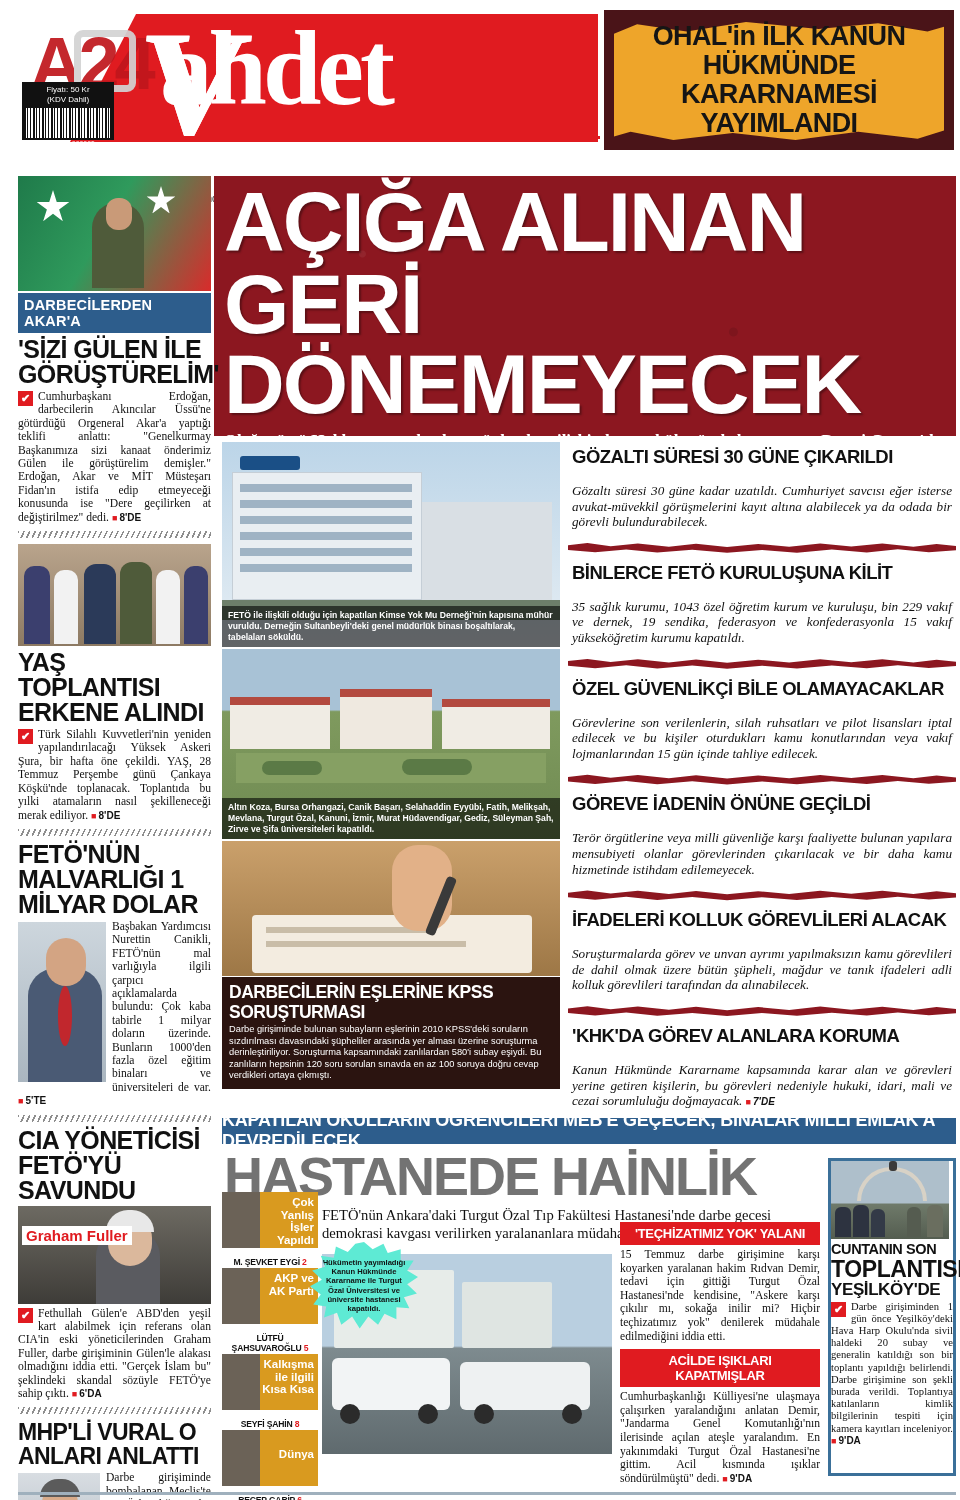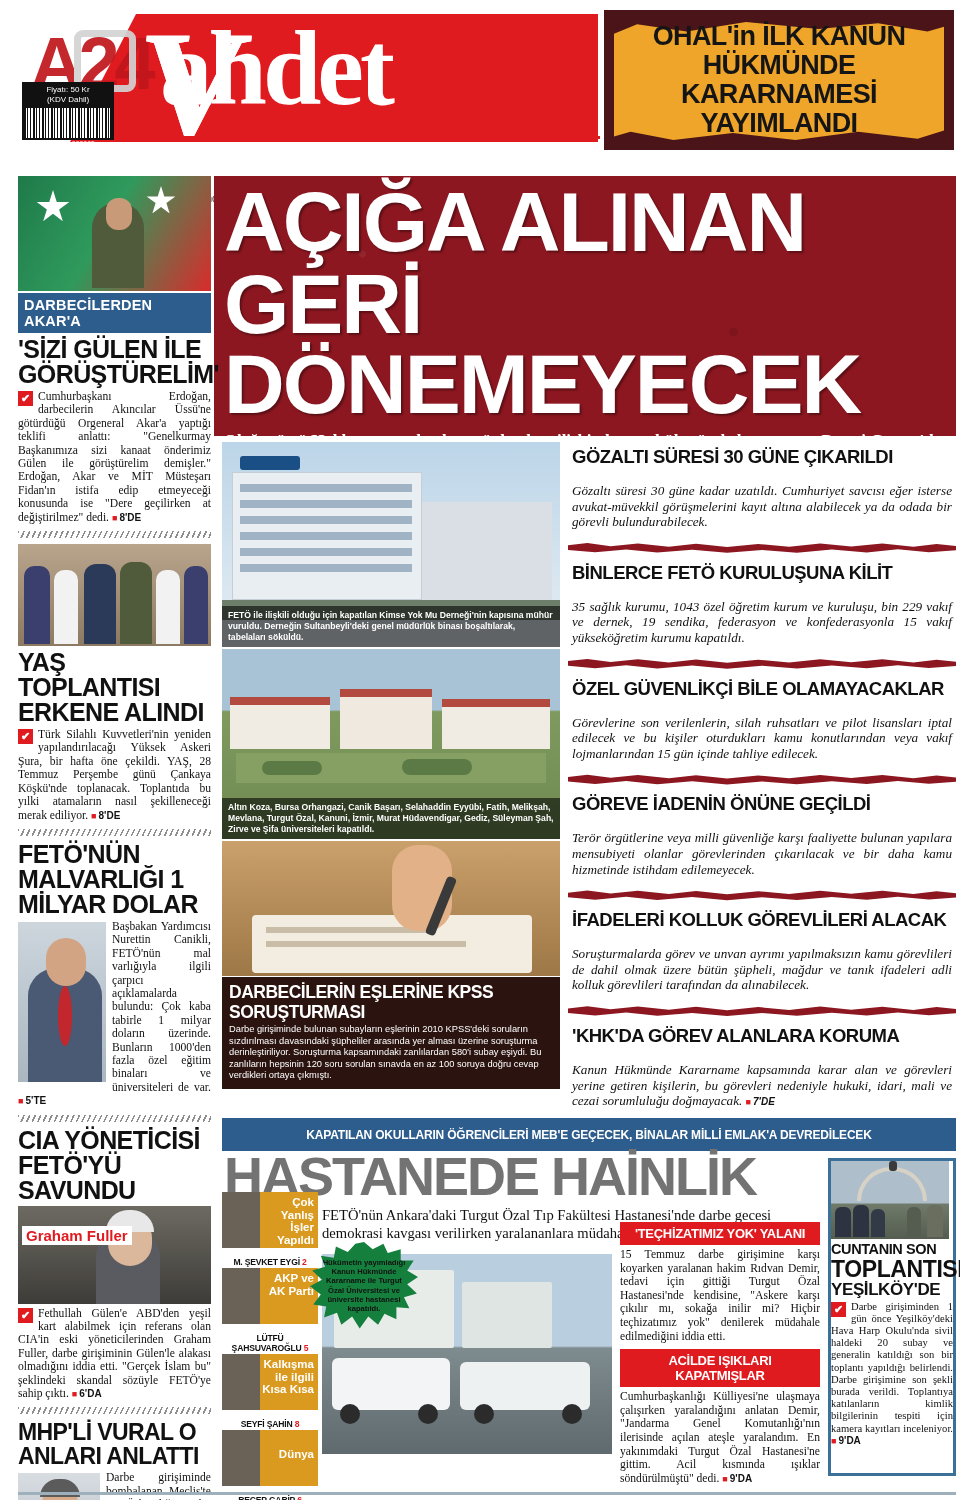--- a/index.html
+++ b/index.html
@@ -157,22 +157,22 @@
     color:#111; text-align:justify; margin-top:16px;font-style:italic;
   }
   .torn {
     height:13px; margin:3px 0 4px 0; background:#8c1720;
     clip-path: polygon(0 35%, 5% 18%, 11% 42%, 18% 20%, 26% 45%, 33% 22%, 41% 48%, 49% 24%,
                        57% 46%, 65% 20%, 73% 44%, 81% 21%, 89% 46%, 95% 24%, 100% 40%,
                        100% 72%, 93% 88%, 85% 66%, 77% 90%, 68% 68%, 59% 92%, 50% 70%,
                        41% 93%, 32% 69%, 23% 91%, 15% 67%, 7% 89%, 0 70%);
   }
   .kapatilan-bar {
-    position:absolute; left:222px; top:1118px; width:734px; height:33px;
-    background:#2d5d8c; color:#fff; font-weight:bold; font-size:12px;
+    position:absolute; left:222px; top:1118px; width:734px; height:26px;
+    background:#2d5d8c; color:#fff; font-weight:bold; font-size:18px;
     display:flex; align-items:center; justify-content:center; letter-spacing:-.2px;
   }
 
   
   .bottom { position:absolute; left:222px; top:1150px; width:734px; height:340px; }
   .hast-head {
     color:#737373; font-size:54px; font-weight:bold; line-height:52px;
     letter-spacing:-2px; padding-left:2px;
   }
   .hast-sub {
@@ -194,21 +194,21 @@
     font-size:8.6px; padding:1px 2px; text-align:center; letter-spacing:-.2px;
   }
   .auth-name em { font-style:normal; color:#e01b20; }
 
   .mid-photo {
     position:absolute; left:100px; top:104px; width:290px; height:200px;
     background:#93a7b8; overflow:hidden;
   }
   .bubble {
     position:absolute; left:88px; top:92px; width:108px; height:92px;
-    background:#15803d; color:#111; font-size:7.6px; line-height:9.2px;
+    background:#5eead4; color:#111; font-size:7.6px; line-height:9.2px;
     text-align:center; padding:16px 10px 0 10px; font-weight:bold;
     clip-path: polygon(50% 0%, 58% 8%, 68% 2%, 72% 12%, 84% 8%, 84% 20%, 96% 20%, 90% 31%,
                        100% 38%, 90% 46%, 99% 56%, 87% 60%, 92% 72%, 80% 71%, 80% 84%,
                        69% 78%, 63% 90%, 54% 81%, 46% 94%, 39% 81%, 29% 90%, 25% 77%,
                        13% 82%, 15% 70%, 3% 68%, 10% 57%, 0% 48%, 11% 41%, 2% 31%, 14% 27%,
                        10% 15%, 22% 17%, 24% 5%, 35% 11%, 42% 2%);
   }
   .br-col { position:absolute; left:398px; top:72px; width:200px; }
   .br-head {
     background:#e01b20; color:#fff; font-weight:bold; font-size:13px;

